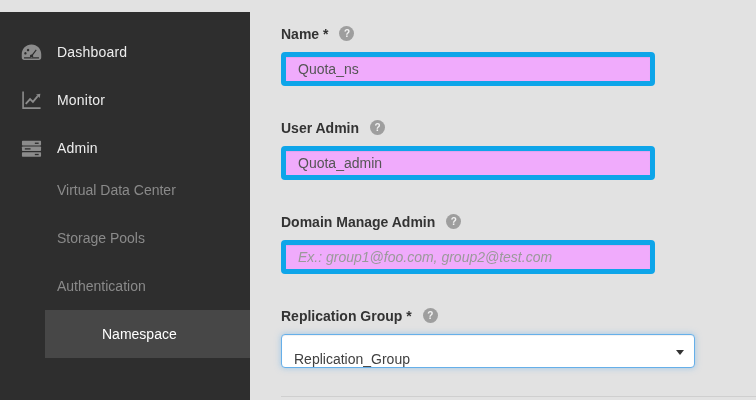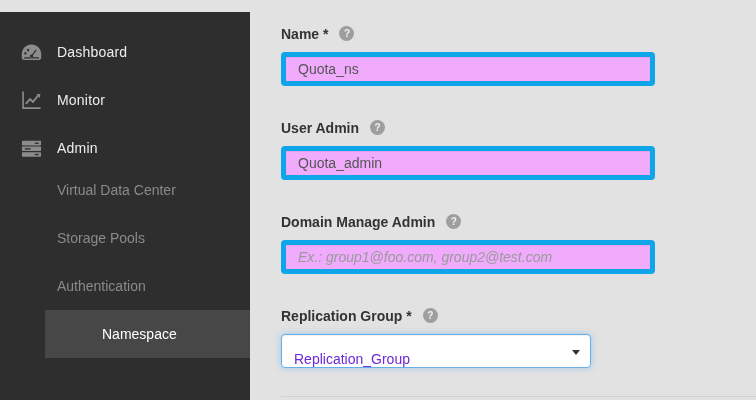--- a/index.html
+++ b/index.html
@@ -34,23 +34,23 @@
     font-size:14px; font-weight:bold; color:#333; height:17px; margin-bottom:10px; }
   .help-icon { width:15px; height:15px; border-radius:50%; background:#9e9e9e;
     color:#f2f2f2; font-size:10px; font-weight:bold; line-height:15px;
     text-align:center; cursor:pointer; flex:0 0 auto; }
   .form-control { width:374px; height:34px; background:#f0abfc;
     border:5px solid #0ea5e9; border-radius:4px; padding:6px 12px;
     font-size:14px; color:#555; font-family:"Liberation Sans", sans-serif;
     box-shadow:inset 0 1px 1px rgba(0,0,0,.06); outline:none; }
   .form-control::placeholder { color:#9a9a9a; font-style:italic; opacity:1; }
 
-  .select-control { position:relative; width:310px; height:34px; background:#fff;
+  .select-control { position:relative; width:414px; height:34px; background:#fff;
     border:1px solid #66afe9; border-radius:4px; display:flex; align-items:center;
-    padding:16px 24px 0 12px; font-size:14px; color:#6d28d9; cursor:pointer;
+    padding:16px 24px 0 12px; font-size:14px; color:#404040; cursor:pointer;
     box-shadow:inset 0 1px 1px rgba(0,0,0,.06), 0 0 6px rgba(102,175,233,.55); }
   .select-caret { position:absolute; right:10px; top:15px; width:0; height:0;
     border-left:4px solid transparent; border-right:4px solid transparent;
     border-top:5px solid #333; }
 
   .divider { position:absolute; left:31px; right:0; top:396px; height:1px;
     background:#cfcfcf; }
 </style>
 </head>
 <body>

